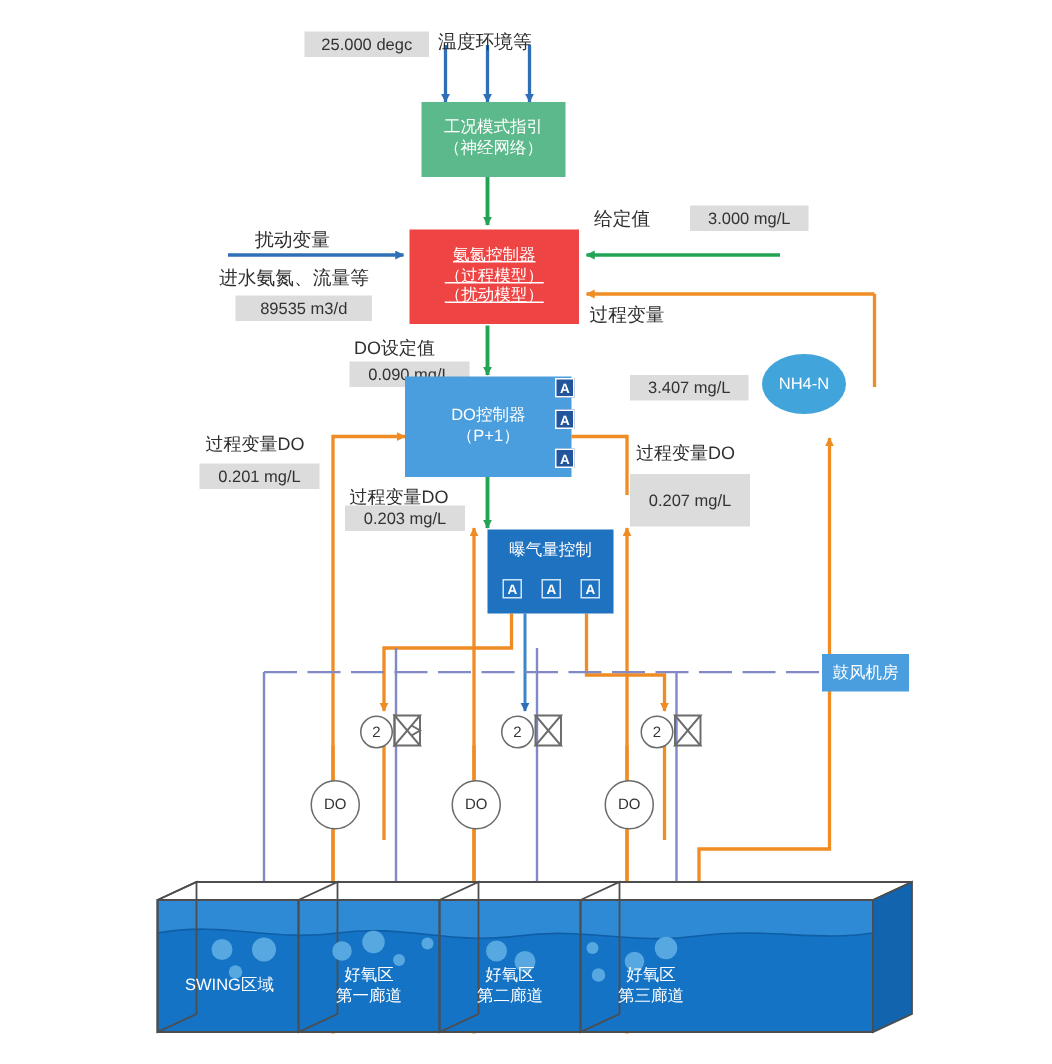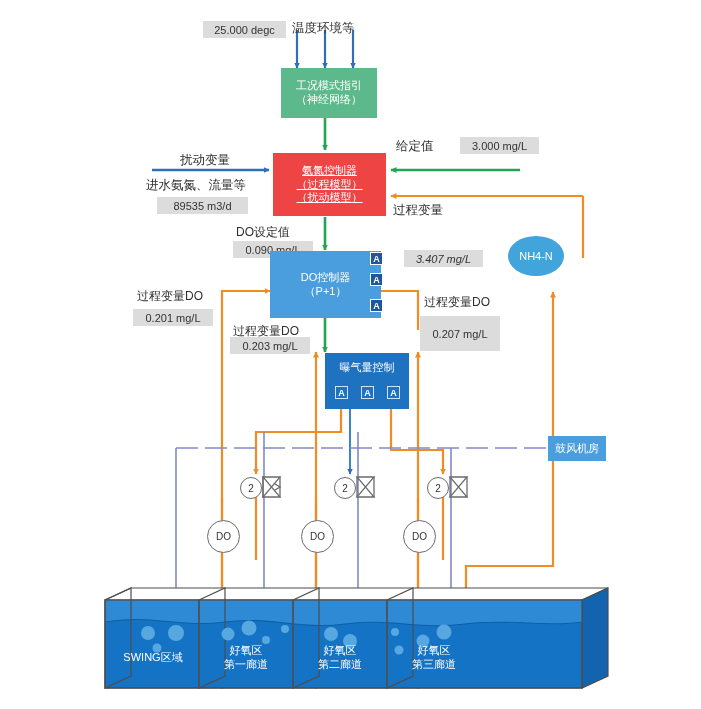--- a/index.html
+++ b/index.html
@@ -170,39 +170,39 @@
   </svg>
 
   <div class="val" style="left:203px;top:21px;width:83px;height:17px;font-size:11px;">25.000 degc</div>
   <div class="lbl" style="left:292px;top:20px;font-size:12.5px;">温度环境等</div>
 
   <div class="node box-green" style="left:281px;top:68px;width:96px;height:50px;font-size:11px;">
     <span class="l">工况模式指引</span>
     <span class="l">（神经网络）</span>
   </div>
 
-  <div class="lbl" style="left:180px;top:152px;font-size:12.5px;font-family:Liberation Mono, monospace;">扰动变量</div>
+  <div class="lbl" style="left:170px;top:152px;font-size:12.5px;font-family:Liberation Mono, monospace;">扰动变量</div>
   <div class="lbl" style="left:146px;top:177px;font-size:12.5px;">进水氨氮、流量等</div>
   <div class="val" style="left:157px;top:197px;width:91px;height:17px;font-size:11px;">89535 m3/d</div>
 
   <div class="lbl" style="left:396px;top:138px;font-size:12.5px;">给定值</div>
   <div class="val" style="left:460px;top:137px;width:79px;height:17px;font-size:11px;">3.000 mg/L</div>
 
   <div class="node box-blue-mid" style="left:273px;top:153px;width:113px;height:63px;font-size:11px;">
     <span class="l">氨氮控制器</span>
     <span class="l">（过程模型）</span>
     <span class="l">（扰动模型）</span>
   </div>
 
   <div class="lbl" style="left:393px;top:202px;font-size:12.5px;">过程变量</div>
 
   <div class="lbl" style="left:236px;top:224px;font-size:12px;">DO设定值</div>
   <div class="val" style="left:233px;top:241px;width:80px;height:17px;font-size:11px;">0.090 mg/L</div>
 
-  <div class="val" style="left:404px;top:250px;width:79px;height:17px;font-size:11px;font-style:italic;">3.407 mg/L</div>
+  <div class="val" style="left:420px;top:250px;width:79px;height:17px;font-size:11px;">3.407 mg/L</div>
   <div class="oval" style="left:508px;top:236px;width:56px;height:40px;">
     <span>NH4-N</span>
   </div>
 
   <div class="node box-blue-light" style="left:270px;top:251px;width:111px;height:67px;font-size:11px;">
     <span class="l">DO控制器</span>
     <span class="l">（P+1）</span>
   </div>
   <div class="abadge" style="left:370px;top:252px;width:13px;height:13px;">A</div>
   <div class="abadge" style="left:370px;top:273px;width:13px;height:13px;">A</div>

